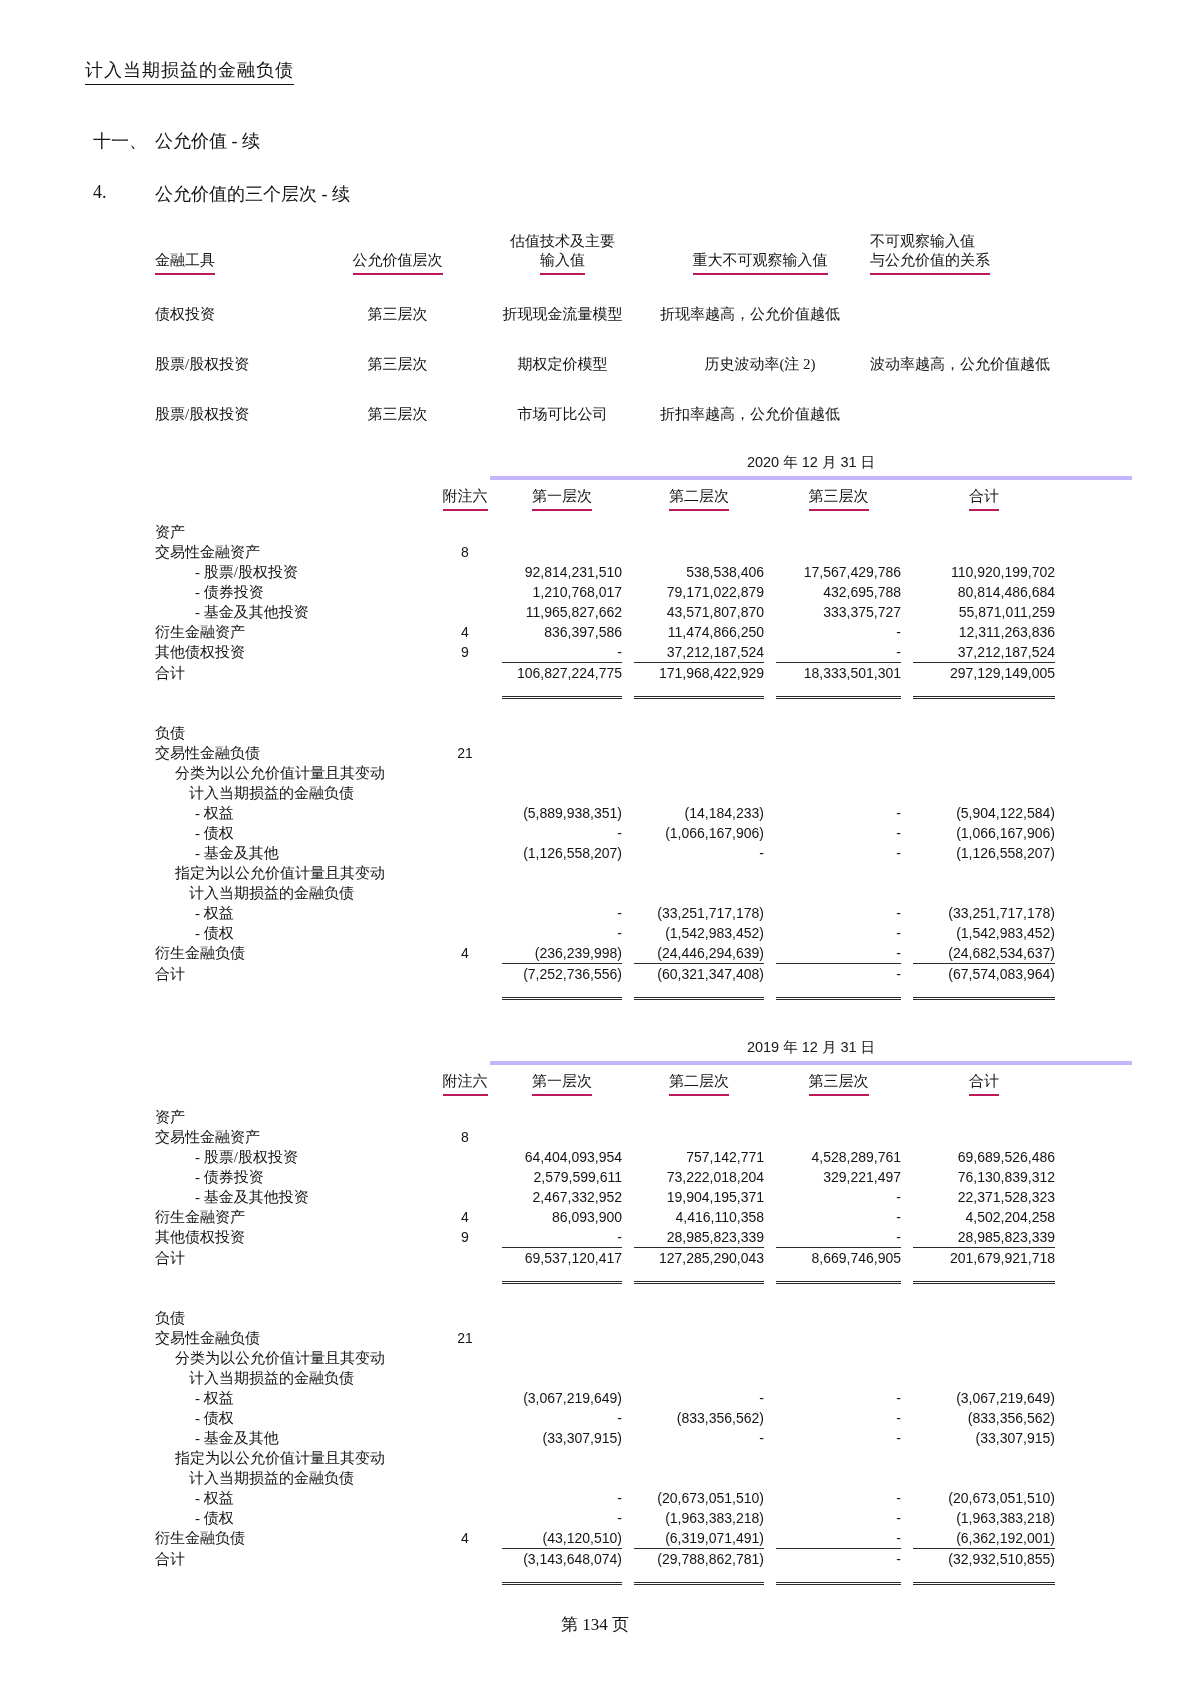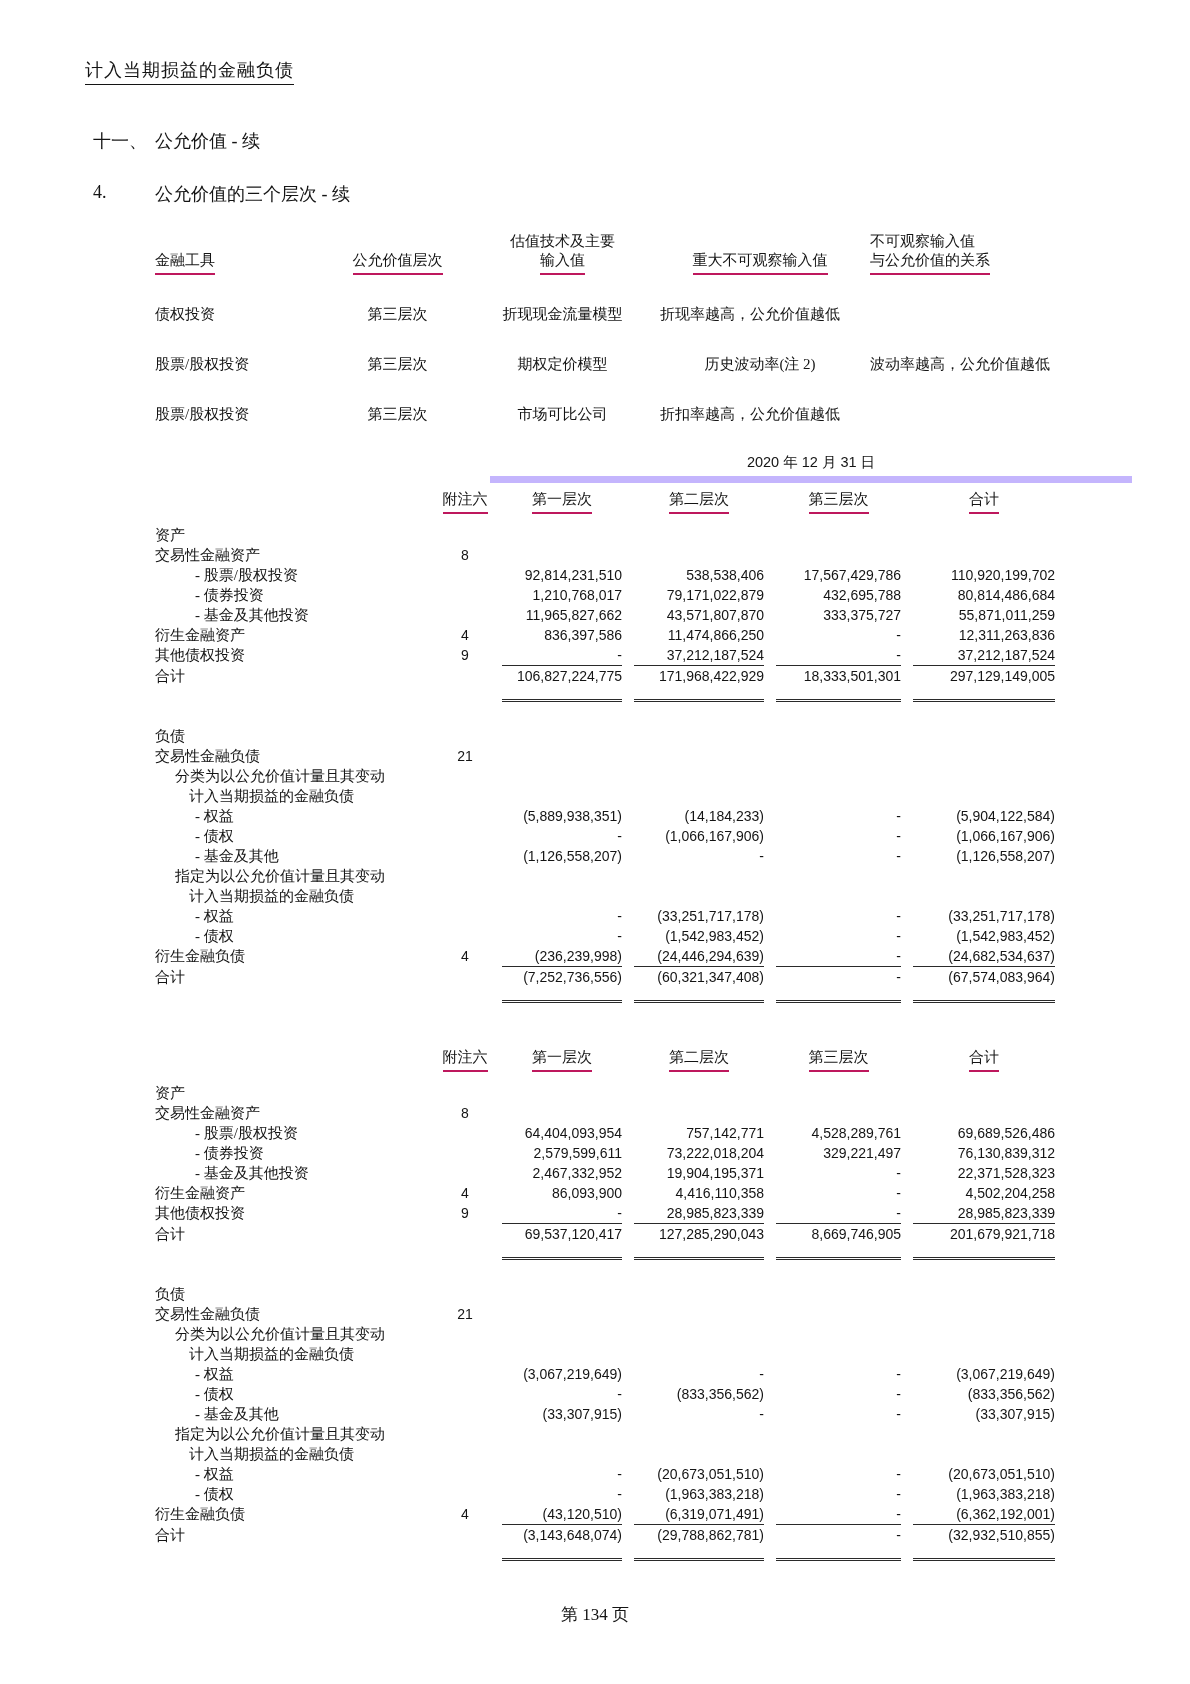--- a/index.html
+++ b/index.html
@@ -43,21 +43,21 @@
   .vt-row { margin-top:29px; }
   .vt-row .vc { line-height:21px; }
 
   
   .ltable { margin-top:28px; font-size:15px; }
   .lt2 { margin-top:38px; }
   .date-row { display:flex; }
   .date-spacer { width:335px; flex:0 0 335px; }
   .date-line {
     flex:1; text-align:center;
-    border-bottom:7px solid #c4b5fd;
+    border-bottom:4px solid #c4b5fd;
     padding-bottom:4px; font-size:14.5px;
     font-family:"Liberation Sans","DejaVu Sans",sans-serif;
   }
   .trow { display:flex; align-items:baseline; line-height:20px; }
   .c { flex:0 0 auto; }
   .c-label { width:285px; font-size:15px; }
   .c-note  { width:50px; text-align:center; font-size:14px; }
   .c-v { text-align:right; font-size:14px; }
   .v0 { width:120px; margin-left:12px; }
   .v1 { width:130px; margin-left:12px; }
@@ -71,21 +71,21 @@
   .tbody .trow.sec:first-child { margin-top:4px; }
   .trow.rule  .c-v { border-bottom:1px solid #2a2a2a; }
   .trow.total .c-v { border-bottom:3px double #2a2a2a; padding-bottom:13px; }
   .trow.total { margin-bottom:3px; }
   .i1 { padding-left:20px; }
   .i2 { padding-left:34px; }
   .i3 { padding-left:40px; }
 
   
   .footer {
-    position:absolute; bottom:58px; left:93px; right:93px;
+    position:absolute; bottom:48px; left:93px; right:93px;
     text-align:center; font-size:17px;
   }
 </style>
 </head>
 <body>
 
 <div class="page">
 
   <div>
     <span class="company">计入当期损益的金融负债</span>
@@ -325,20 +325,21 @@
             <div class="c c-v v1">(60,321,347,408)</div>
             <div class="c c-v v2">-</div>
             <div class="c c-v v3">(67,574,083,964)</div>
           </div>
         </div>
     </section>
 
     <section class="ltable lt2">
       <div class="date-row">
         <div class="date-spacer"></div>
+        <div class="date-line"><span>2019 年 12 月 31 日</span></div>
       </div>
       <div class="trow lhead">
         <div class="c c-label"></div>
         <div class="c c-note"><span class="hu">附注六</span></div>
         <div class="c c-v v0"><span class="hu">第一层次</span></div>
         <div class="c c-v v1"><span class="hu">第二层次</span></div>
         <div class="c c-v v2"><span class="hu">第三层次</span></div>
         <div class="c c-v v3"><span class="hu">合计</span></div>
       </div>
       <div class="tbody">

